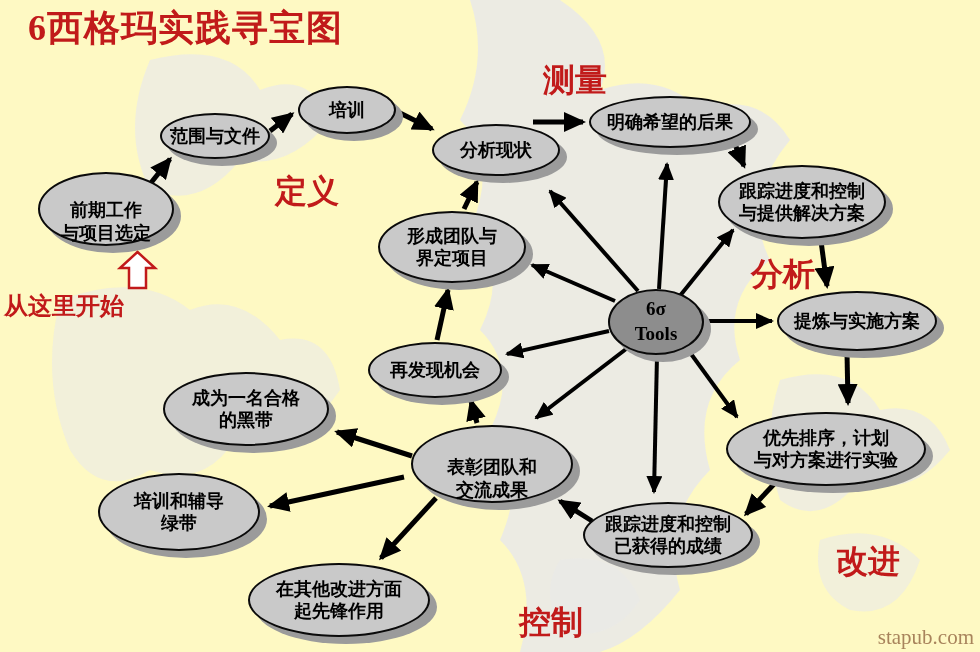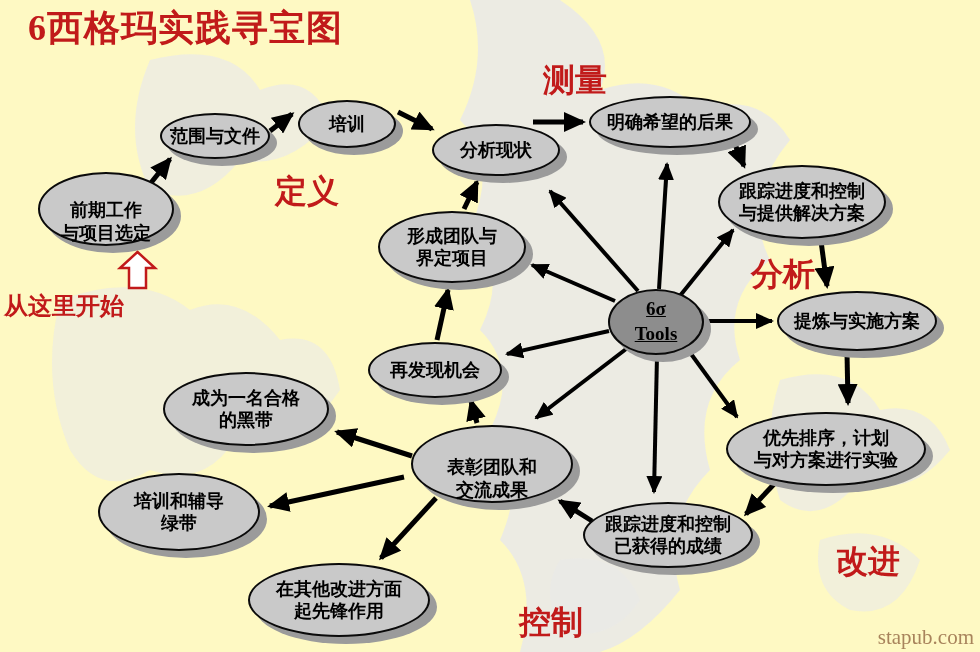--- a/index.html
+++ b/index.html
@@ -51,21 +51,21 @@
     font-weight:bold;color:#000;
     font-size:18px;line-height:1.25;
     white-space:pre-line;
   }
   .node.center{
     background:var(--center_fill,#8d8d8d);
     z-index:4;
   }
   .node.center .lbl{
     font-family:"Liberation Serif","DejaVu Serif",serif;
-    font-size:19px;line-height:1.3;text-decoration:underline;
+    font-size:19px;line-height:1.3;
   }
   
   .watermark{
     position:absolute;right:6px;bottom:2px;z-index:5;
     font-family:"Liberation Serif","DejaVu Serif",serif;
     font-size:21px;color:var(--watermark_color,#a8845c);
   }
 </style>
 </head>
 <body style="--red: #c11a1a; --node_fill: #c9c9c9; --node_border: #0a0a0a; --shadow: #9b9b9b; --center_fill: #8d8d8d; --watermark_color: #a8845c; --map_gray: #e9e9e9;">
@@ -137,21 +137,21 @@
 
   <div class="node" style="left:38px;top:172px;width:136px;height:74px;align-items:flex-end;">
     <span class="lbl">前期工作
 与项目选定</span>
   </div>
 
   <div class="node" style="left:160px;top:113px;width:110px;height:46px;">
     <span class="lbl">范围与文件</span>
   </div>
 
-  <div class="node" style="left:298px;top:100px;width:98px;height:48px;">
+  <div class="node" style="left:298px;top:86px;width:98px;height:48px;">
     <span class="lbl">培训</span>
   </div>
 
   <div class="node" style="left:432px;top:124px;width:128px;height:52px;">
     <span class="lbl">分析现状</span>
   </div>
 
   <div class="node" style="left:589px;top:96px;width:162px;height:52px;">
     <span class="lbl">明确希望的后果</span>
   </div>

